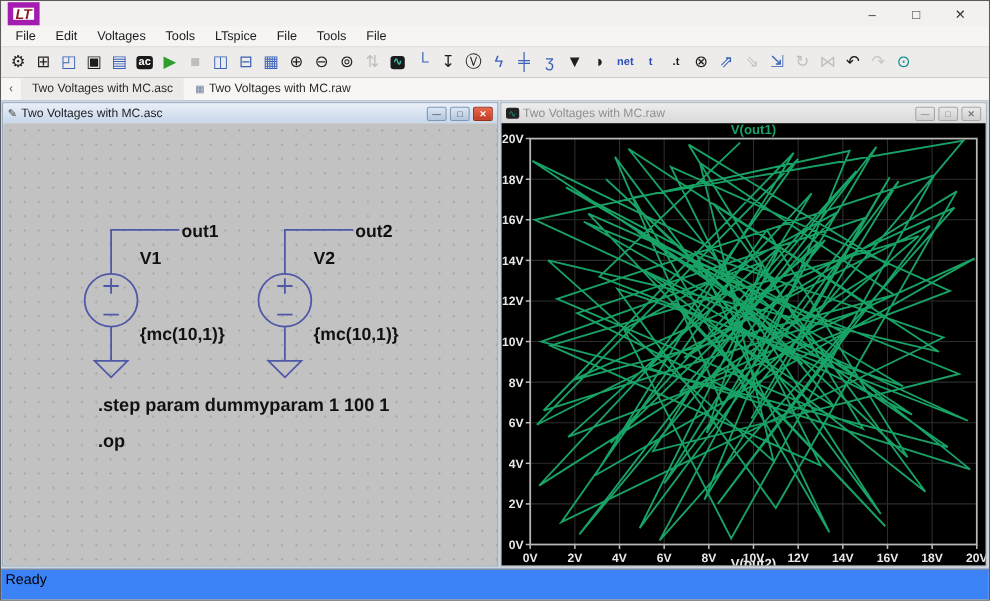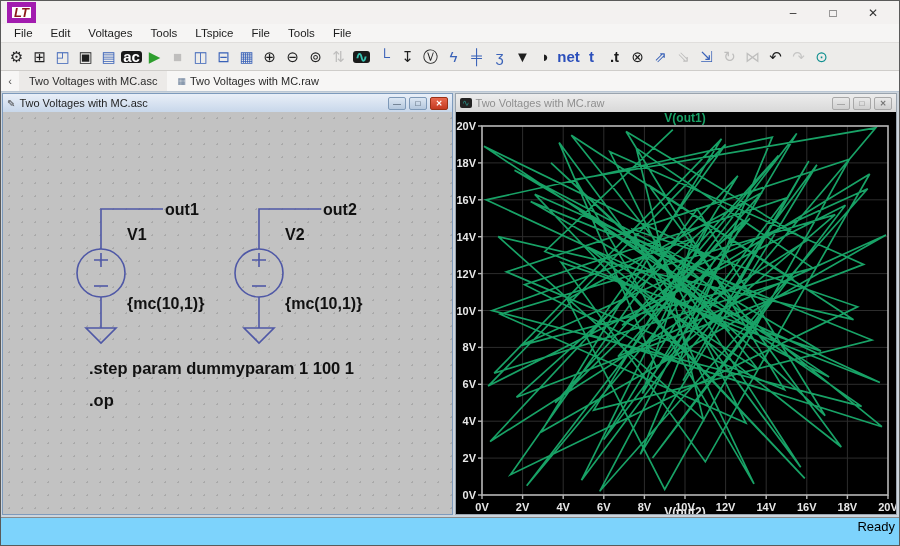--- a/index.html
+++ b/index.html
@@ -16,21 +16,21 @@
 
   
   .menubar{height:18px;background:#f6f5f4;display:flex;align-items:center;padding-left:4px;flex:0 0 auto;}
   .menu-item{font-size:11.5px;color:#1c1c1c;padding:0 9px;line-height:18px;}
 
   
   .toolbar{height:27px;background:#edecea;border-top:1px solid #e0dedc;border-bottom:1px solid #cfcdca;
            display:flex;align-items:center;padding:0 4px;flex:0 0 auto;}
   .tbicon{width:23px;height:22px;display:flex;align-items:center;justify-content:center;
           font-size:15px;line-height:22px;cursor:default;}
-  .tbicon.chip{font-size:15px;font-weight:bold;}
+  .tbicon.chip{font-size:10px;font-weight:bold;}
   .tbicon.chip span{padding:1px 2px;border-radius:3px;line-height:10px;}
   .tbicon.disabled{opacity:.55;}
 
   
   .tabbar{height:20px;background:#f7f6f5;border-bottom:1px solid #b9c6d4;display:flex;align-items:center;flex:0 0 auto;}
   .tab-chevron{width:18px;text-align:center;font-size:11px;color:#555;}
   .tab{display:flex;align-items:center;gap:4px;font-size:11px;color:#2a2a2a;padding:0 10px;height:100%;}
   .tab.active{background:#eceae8;}
   .tabicon{font-size:9px;color:#6a7f9a;}
 
@@ -57,22 +57,22 @@
   .schematic{flex:1 1 auto;background:#c2c2c2;position:relative;overflow:hidden;
              background-image:radial-gradient(circle,#a9a9a9 1px,transparent 1px);background-size:13px 13px;}
   .schematic svg{position:absolute;left:0;top:0;}
   .sch-text{font-family:"Liberation Sans",sans-serif;font-weight:bold;fill:#111;}
 
   
   .plotwrap{flex:1 1 auto;background:#000;position:relative;overflow:hidden;}
   .plotwrap svg{position:absolute;left:0;top:0;}
 
   
-  .statusbar{height:25px;background:#7dd3fc;border-top:1px solid #8a8a8a;flex:0 0 auto;
-             display:flex;align-items:flex-start;padding:1px 4px;justify-content:flex-end;}
+  .statusbar{height:25px;background:#3b82f6;border-top:1px solid #8a8a8a;flex:0 0 auto;
+             display:flex;align-items:flex-start;padding:1px 4px;}
   .statusbar span{font-size:13px;color:#000;}
 </style>
 </head>
 <body>
 
 <div class="app">
 
   <div class="titlebar">
     <span class="logo">LT</span>
     <div class="os-controls">

